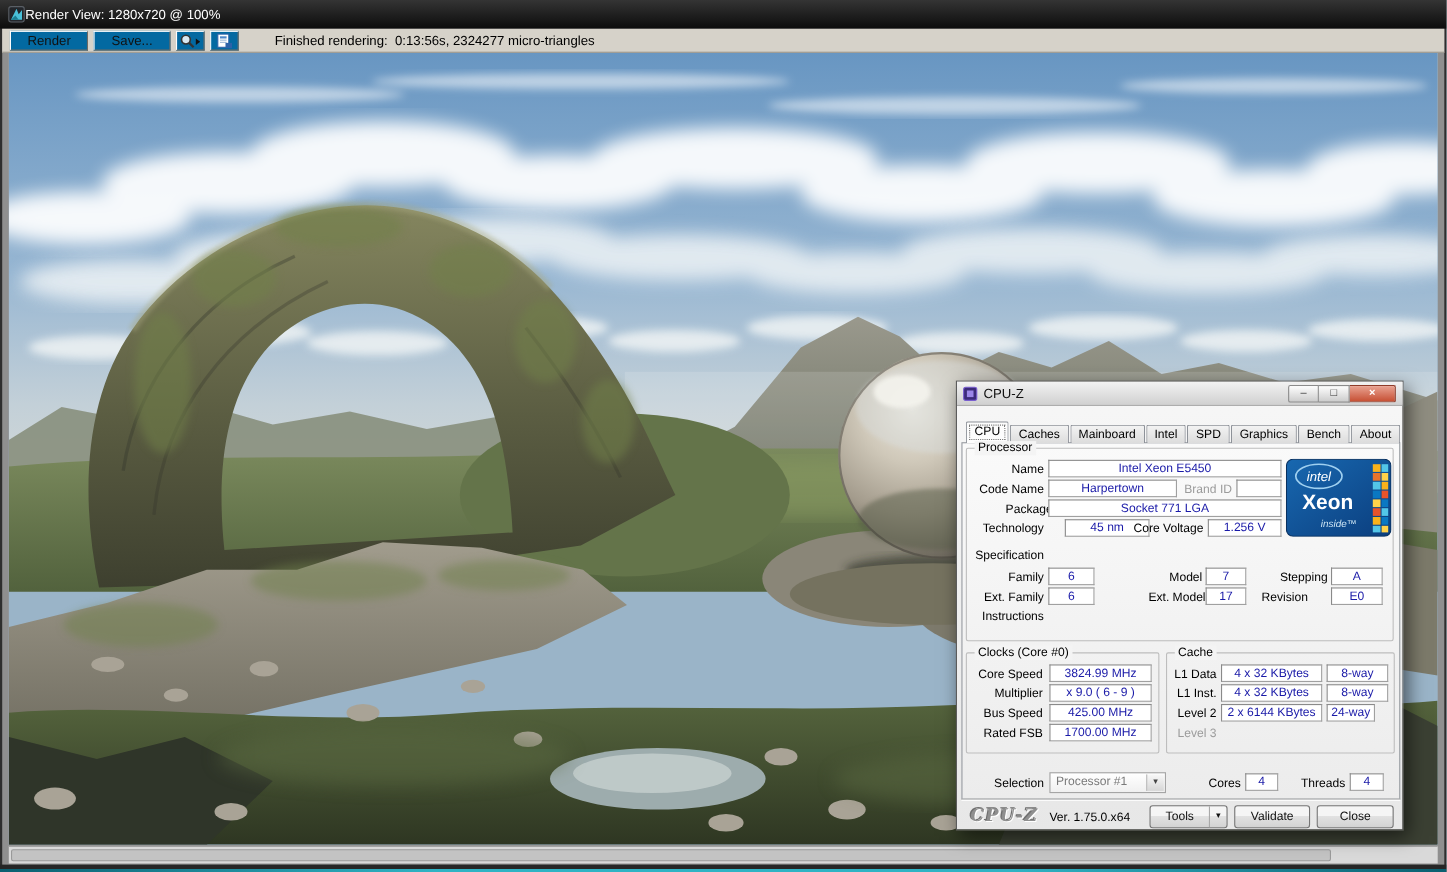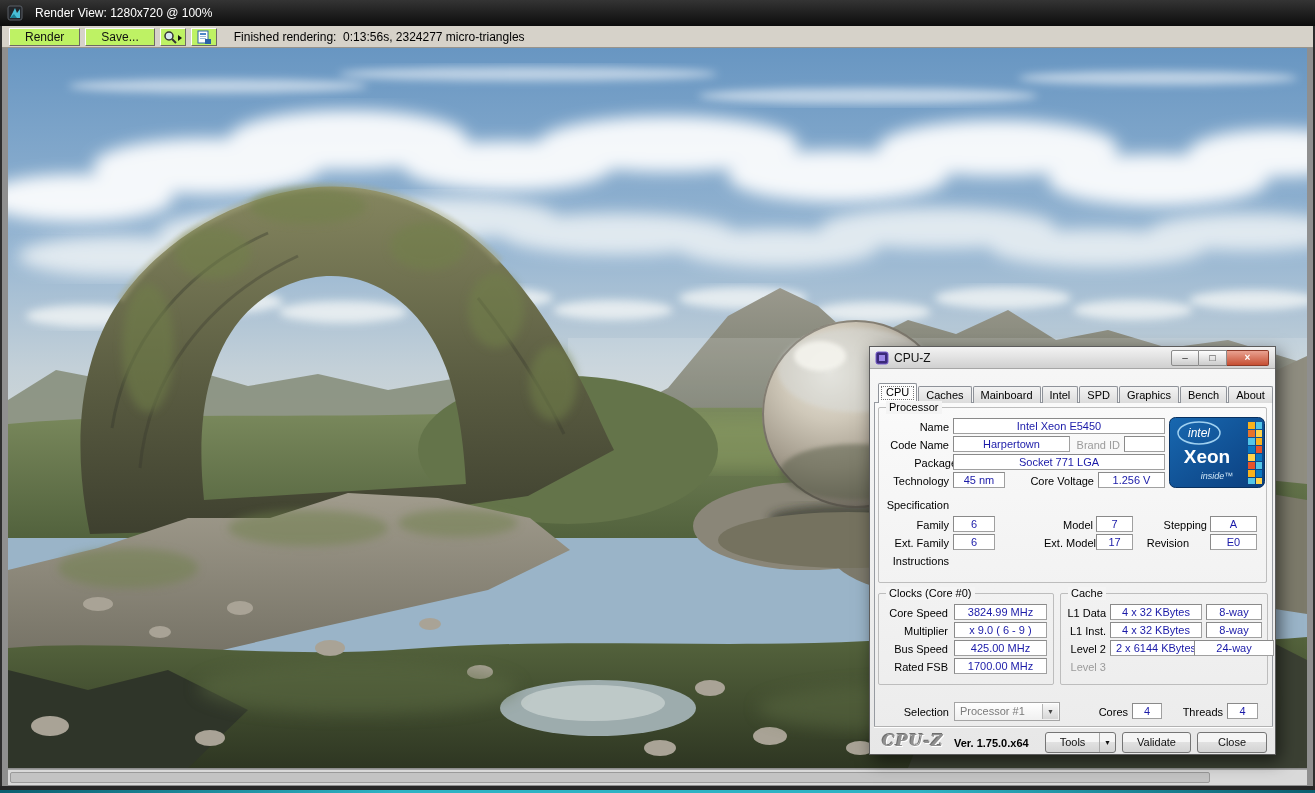--- a/index.html
+++ b/index.html
@@ -2,33 +2,33 @@
 <html><head>
 <meta charset="utf-8">
 <style>
   * { margin:0; padding:0; box-sizing:border-box; }
   html,body { width:1315px; height:793px; }
   body { position:relative; overflow:hidden; background:#8a8a8a; font-family:"Liberation Sans",sans-serif; }
 
   
   .outer-frame { position:absolute; inset:0; border:2px solid #2e2e2e; background:#8f8f8f; }
   .titlebar { position:absolute; left:0; top:0; width:1315px; height:26px;
-    background:linear-gradient(#343434,#0c0c0c); display:flex; align-items:center; padding-left:7px; gap:12px; z-index:6; }
+    background:linear-gradient(#343434,#0c0c0c); display:flex; align-items:center; padding-left:7px; gap:0; z-index:6; }
   .title-text { color:#ffffff; font-size:12px; }
   .win-controls { position:absolute; right:9px; top:3px; display:flex; gap:4px; }
   .win-btn { width:30px; height:19px; background:linear-gradient(#4d4d4d,#232323); border:1px solid #7d7d7d;
     color:#eeeeee; font-size:11px; line-height:17px; text-align:center; border-radius:2px; cursor:default; }
 
   
   .toolbar { position:absolute; left:2px; top:26px; width:1311px; height:22px; background:#d6d2c9;
     border-bottom:1px solid #98948c; display:flex; align-items:center; padding-left:7px; gap:5px; z-index:5; }
-  .tbtn { height:18px; padding:0 15px; font-size:12px; color:#111; background:#bef264;
+  .tbtn { height:18px; padding:0 15px; font-size:12px; color:#111; background:#0369a1;
     border:1px solid; border-color:#fdfdfd #6e6a64 #6e6a64 #fdfdfd; display:flex; align-items:center; justify-content:center; }
   .tbtn-icon { width:26px; padding:0 2px; }
-  .status-text { font-size:12px; color:#000; margin-left:12px; white-space:pre; }
+  .status-text { font-size:12px; color:#000; margin-left:28px; white-space:pre; }
 
   
   .viewport { position:absolute; left:8px; top:48px; width:1299px; height:720px; overflow:hidden; background:#9ab4c8; z-index:1; }
   .scene { width:1299px; height:720px; display:block; }
 
   .hscroll { position:absolute; left:8px; top:769px; width:1299px; height:16px; background:#d9d9d9;
     border-top:1px solid #a2a2a2; z-index:2; }
   .hscroll-thumb { position:absolute; left:2px; top:2px; width:1200px; height:11px; background:#c3c3c3;
     border:1px solid #9a9a9a; border-radius:2px; }
   .bottom-dark { position:absolute; left:0; top:786px; width:1315px; height:4px; background:#262626; z-index:3; }
@@ -78,21 +78,21 @@
 
   .btn { height:21px; border:1px solid #757575; border-radius:3px; text-align:center; line-height:19px; color:#111;
     background:linear-gradient(#f5f5f5 45%,#e2e2e2 46%,#d3d3d3); cursor:default; }
   .split { display:flex; align-items:stretch; line-height:19px; }
   .split-label { flex:1; }
   .split-div { width:1px; background:#a9a9a9; }
   .split-arrow { width:15px; font-size:7px; line-height:19px; }
 
   .cpuz-logo { font-family:"DejaVu Serif",serif; font-style:italic; font-weight:bold; font-size:16px;
     color:#8f8f8f; text-shadow:1px 1px 0 #ffffff, -1px -1px 0 #6f6f6f; letter-spacing:1px; }
-  .version { font-size:11px; color:#000;font-weight:bold; }
+  .version { font-size:11px; color:#000; }
 </style>
 </head>
 <body>
 
 <div class="outer-frame"></div>
 
 <div class="titlebar">
   <svg width="16" height="16">
     <rect x="1" y="1" width="14" height="14" rx="2" fill="#23262b" stroke="#5a5f66"></rect>
     <polygon points="3,13 8,3 10,8 13,4 13,13" fill="#49c0d8"></polygon>
@@ -364,21 +364,21 @@
 
   <span class="lbl f" style="left:8px;top:91px;width:71px">Code Name</span>
   <span class="field f" style="left:83px;top:89px;width:117px">Harpertown</span>
   <span class="lbl dim f" style="left:198px;top:91px;width:52px">Brand ID</span>
   <span class="field f" style="left:254px;top:89px;width:41px"></span>
 
   <span class="lbl f" style="left:16px;top:109px;width:71px">Package</span>
   <span class="field f" style="left:83px;top:107px;width:212px">Socket 771 LGA</span>
 
   <span class="lbl f" style="left:8px;top:127px;width:71px">Technology</span>
-  <span class="field f" style="left:83px;top:125px;width:52px">45 nm</span>
+  <span class="field f" style="left:98px;top:125px;width:77px">45 nm</span>
   <span class="lbl f" style="left:138px;top:127px;width:86px">Core Voltage</span>
   <span class="field f" style="left:228px;top:125px;width:67px">1.256 V</span>
 
   <span class="lbl f" style="left:8px;top:151px;width:71px">Specification</span>
 
   <span class="lbl f" style="left:8px;top:171px;width:71px">Family</span>
   <span class="field f" style="left:83px;top:169px;width:42px">6</span>
   <span class="lbl f" style="left:178px;top:171px;width:45px">Model</span>
   <span class="field f" style="left:226px;top:169px;width:37px">7</span>
   <span class="lbl f" style="left:284px;top:171px;width:53px">Stepping</span>
@@ -407,21 +407,21 @@
   <div class="group" style="left:190px;top:246px;width:208px;height:92px"></div>
   <span class="glabel f" style="left:198px;top:240px">Cache</span>
   <span class="lbl f" style="left:190px;top:259px;width:46px">L1 Data</span>
   <span class="field f" style="left:240px;top:257px;width:92px">4 x 32 KBytes</span>
   <span class="field f" style="left:336px;top:257px;width:56px">8-way</span>
   <span class="lbl f" style="left:190px;top:277px;width:46px">L1 Inst.</span>
   <span class="field f" style="left:240px;top:275px;width:92px">4 x 32 KBytes</span>
   <span class="field f" style="left:336px;top:275px;width:56px">8-way</span>
   <span class="lbl f" style="left:190px;top:295px;width:46px">Level 2</span>
   <span class="field f" style="left:240px;top:293px;width:92px">2 x 6144 KBytes</span>
-  <span class="field f" style="left:324px;top:293px;width:80px">24-way</span>
+  <span class="field f" style="left:336px;top:293px;width:44px">24-way</span>
   <span class="lbl dim f" style="left:190px;top:313px;width:46px">Level 3</span>
 
   <span class="lbl f" style="left:8px;top:358px;width:71px">Selection</span>
   <div class="combo f" style="left:84px;top:355px;width:106px">
     <span>Processor #1</span>
     <span class="combo-arrow">▼</span>
   </div>
   <span class="lbl f" style="left:214px;top:358px;width:44px">Cores</span>
   <span class="field f" style="left:262px;top:356px;width:30px">4</span>
   <span class="lbl f" style="left:302px;top:358px;width:51px">Threads</span>

